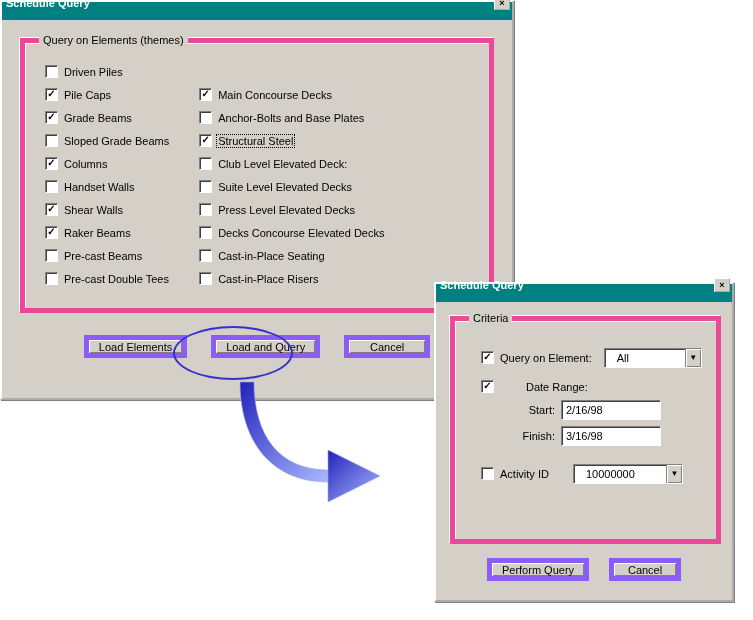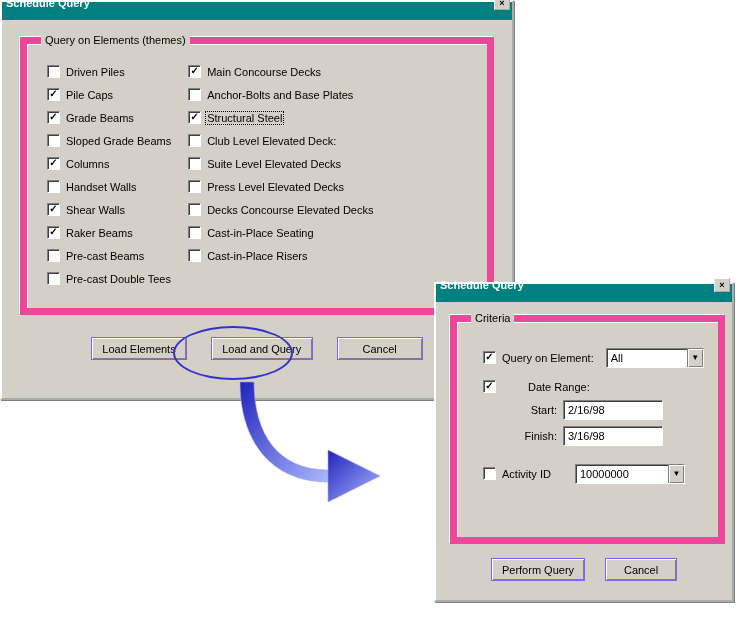--- a/index.html
+++ b/index.html
@@ -50,33 +50,34 @@
   fieldset {
     border: 1px solid #808080;
     border-right-color: #fff;
     border-bottom-color: #fff;
     box-shadow: inset -1px -1px 0 #808080, inset 1px 1px 0 #fff;
     margin: 0;
     padding: 12px 14px 14px 14px;
   }
   
   fieldset {
-    border: 7px solid #ec4899;
+    border: 5px solid #ec4899;
     position: relative;
     box-shadow: 1px 1px 0 #fff inset, -1px -1px 0 #fff;
   }
   legend {
     padding: 0 4px;
     background: #d4d0c8;
     font-size: 11px;
   }
   .cols {
     display: flex;
-    gap: 17px;
+    gap: 30px;
     padding: 6px 6px 8px 6px;
+    align-items: flex-end;
   }
   .col { display: flex; flex-direction: column; gap: 8px; }
   .chk {
     display: flex;
     align-items: center;
     gap: 6px;
     height: 15px;
     white-space: nowrap;
   }
   .chkbox {
@@ -108,21 +109,21 @@
   }
   .btnrow {
     display: flex;
     justify-content: center;
     gap: 24px;
     margin-top: 22px;
   }
   .btn {
     min-width: 86px;
     height: 23px;
-    border: 1px solid #8b5cf6;
+    border: 5px solid #8b5cf6;
     background: #d4d0c8;
     padding: 0 10px;
     font-size: 11px;
     font-family: inherit;
     box-shadow: inset 1px 1px 0 #fff, inset -1px -1px 0 #808080;
     display: flex;
     align-items: center;
     justify-content: center;
   }
   .btn-load-query { min-width: 102px; }
@@ -162,21 +163,21 @@
     border: 1px solid #808080;
     border-right-color: #fff;
     border-bottom-color: #fff;
     box-shadow: inset 1px 1px 0 #404040;
     background: #fff;
     display: flex;
     align-items: center;
     padding: 0;
     position: relative;
   }
-  .select .seltext { flex: 1; padding: 0 4px; font-size: 11px; }
+  .select .seltext { flex: 1; padding: 0 12px; font-size: 11px; }
   .select .selbtn {
     width: 16px;
     height: 100%;
     background: #d4d0c8;
     border-left: 1px solid #808080;
     box-shadow: inset 1px 1px 0 #fff, inset -1px -1px 0 #808080;
     display: flex;
     align-items: center;
     justify-content: center;
     font-size: 8px;

